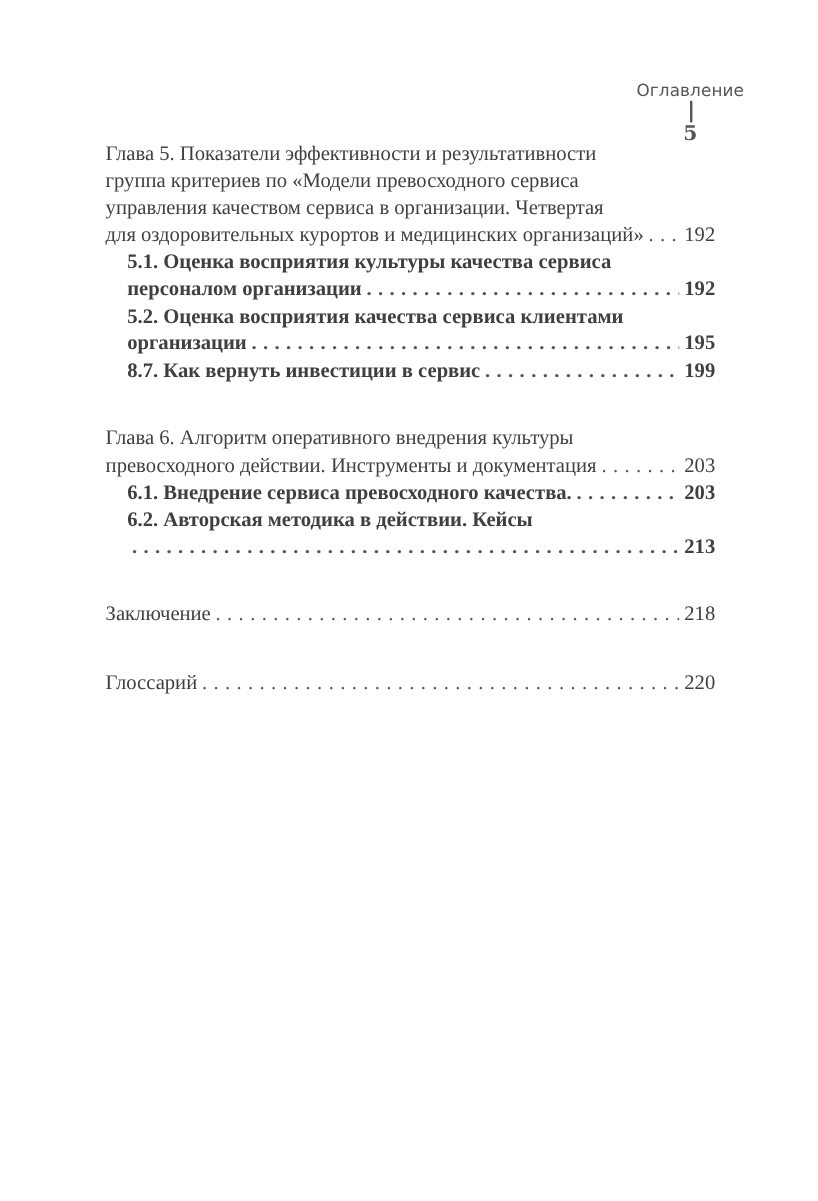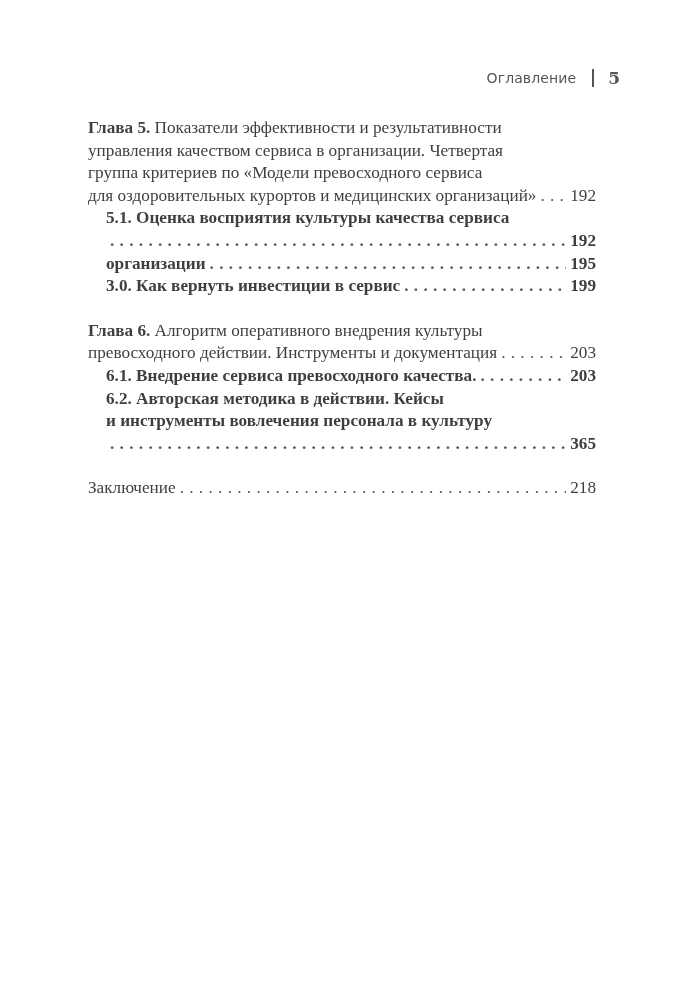--- a/index.html
+++ b/index.html
@@ -15,20 +15,21 @@
       color: #3f3f3f;
     }
     .running-head {
       position: absolute;
       top: 68px;
       right: 62px;
       display: flex;
       align-items: center;
       font-family: "DejaVu Sans", sans-serif;
       color: #555;
+      flex-direction: column;
     }
     .running-head .section {
       font-size: 14px;
       letter-spacing: 0.1px;
     }
     .running-head .sep {
       display: inline-block;
       width: 2px;
       height: 18px;
       background: #555;
@@ -50,21 +51,21 @@
       line-height: 22.6px;
     }
     .entry {
       position: relative;
     }
     .entry.sub {
       padding-left: 18px;
       font-weight: bold;
     }
     .entry.gap-before {
-      margin-top: 22px;
+      margin-top: 34px;
     }
     .line {
       display: block;
       white-space: nowrap;
     }
     .lead-line {
       display: flex;
       align-items: center;
       white-space: nowrap;
     }
@@ -82,64 +83,66 @@
     .lead-line .dots::before {
       content: ". . . . . . . . . . . . . . . . . . . . . . . . . . . . . . . . . . . . . . . . . . . . . . . . . . . . . . . . . . . . . . . . . . . . . . . . . . . . . . . . . . . . . . . . .";
       letter-spacing: 0;
       word-spacing: 1px;
     }
     .lead-line .pg {
       flex: 0 0 auto;
       text-align: right;
     }
     .chap-label {
-      font-weight: bold;
+      font-weight: normal;
     }
   </style>
 </head>
 <body>
 
 <div class="running-head">
   <span class="section">Оглавление</span>
   <span class="sep"></span>
   <span class="pageno">5</span>
 </div>
 
 <div class="toc">
 
   <div class="entry chapter">
     <span class="line"><span class="chap-label">Глава 5.</span><span> Показатели эффективности и результативности</span></span>
+    <span class="line">группа критериев по «Модели превосходного сервиса</span>
     <span class="line">управления качеством сервиса в организации. Четвертая</span>
-    <span class="line">группа критериев по «Модели превосходного сервиса</span>
     <span class="lead-line">
       <span class="txt">для оздоровительных курортов и медицинских организаций»</span>
       <span class="dots"></span>
       <span class="pg">192</span>
     </span>
   </div>
 
   <div class="entry sub">
     <span class="line">5.1. Оценка восприятия культуры качества сервиса</span>
     <span class="lead-line">
+      <span class="txt">персоналом организации</span>
       <span class="dots"></span>
       <span class="pg">192</span>
     </span>
   </div>
 
   <div class="entry sub">
+    <span class="line">5.2. Оценка восприятия качества сервиса клиентами</span>
     <span class="lead-line">
       <span class="txt">организации</span>
       <span class="dots"></span>
       <span class="pg">195</span>
     </span>
   </div>
 
   <div class="entry sub">
     <span class="lead-line">
-      <span class="txt">3.0. Как вернуть инвестиции в сервис</span>
+      <span class="txt">8.7. Как вернуть инвестиции в сервис</span>
       <span class="dots"></span>
       <span class="pg">199</span>
     </span>
   </div>
 
   <div class="entry chapter gap-before">
     <span class="line"><span class="chap-label">Глава 6.</span><span> Алгоритм оперативного внедрения культуры</span></span>
     <span class="lead-line">
       <span class="txt">превосходного действии. Инструменты и документация</span>
       <span class="dots"></span>
@@ -150,32 +153,38 @@
   <div class="entry sub">
     <span class="lead-line">
       <span class="txt">6.1. Внедрение сервиса превосходного качества.</span>
       <span class="dots"></span>
       <span class="pg">203</span>
     </span>
   </div>
 
   <div class="entry sub">
     <span class="line">6.2. Авторская методика в действии. Кейсы</span>
-    <span class="line">и инструменты вовлечения персонала в культуру</span>
     <span class="lead-line">
       <span class="dots"></span>
-      <span class="pg">365</span>
+      <span class="pg">213</span>
     </span>
   </div>
 
   <div class="entry sub">
   </div>
 
   <div class="entry gap-before">
     <span class="lead-line">
       <span class="txt">Заключение</span>
       <span class="dots"></span>
       <span class="pg">218</span>
     </span>
   </div>
 
+  <div class="entry gap-before">
+    <span class="lead-line">
+      <span class="txt">Глоссарий</span>
+      <span class="dots"></span>
+      <span class="pg">220</span>
+    </span>
+  </div>
 
 </div>
 
 </body></html>

